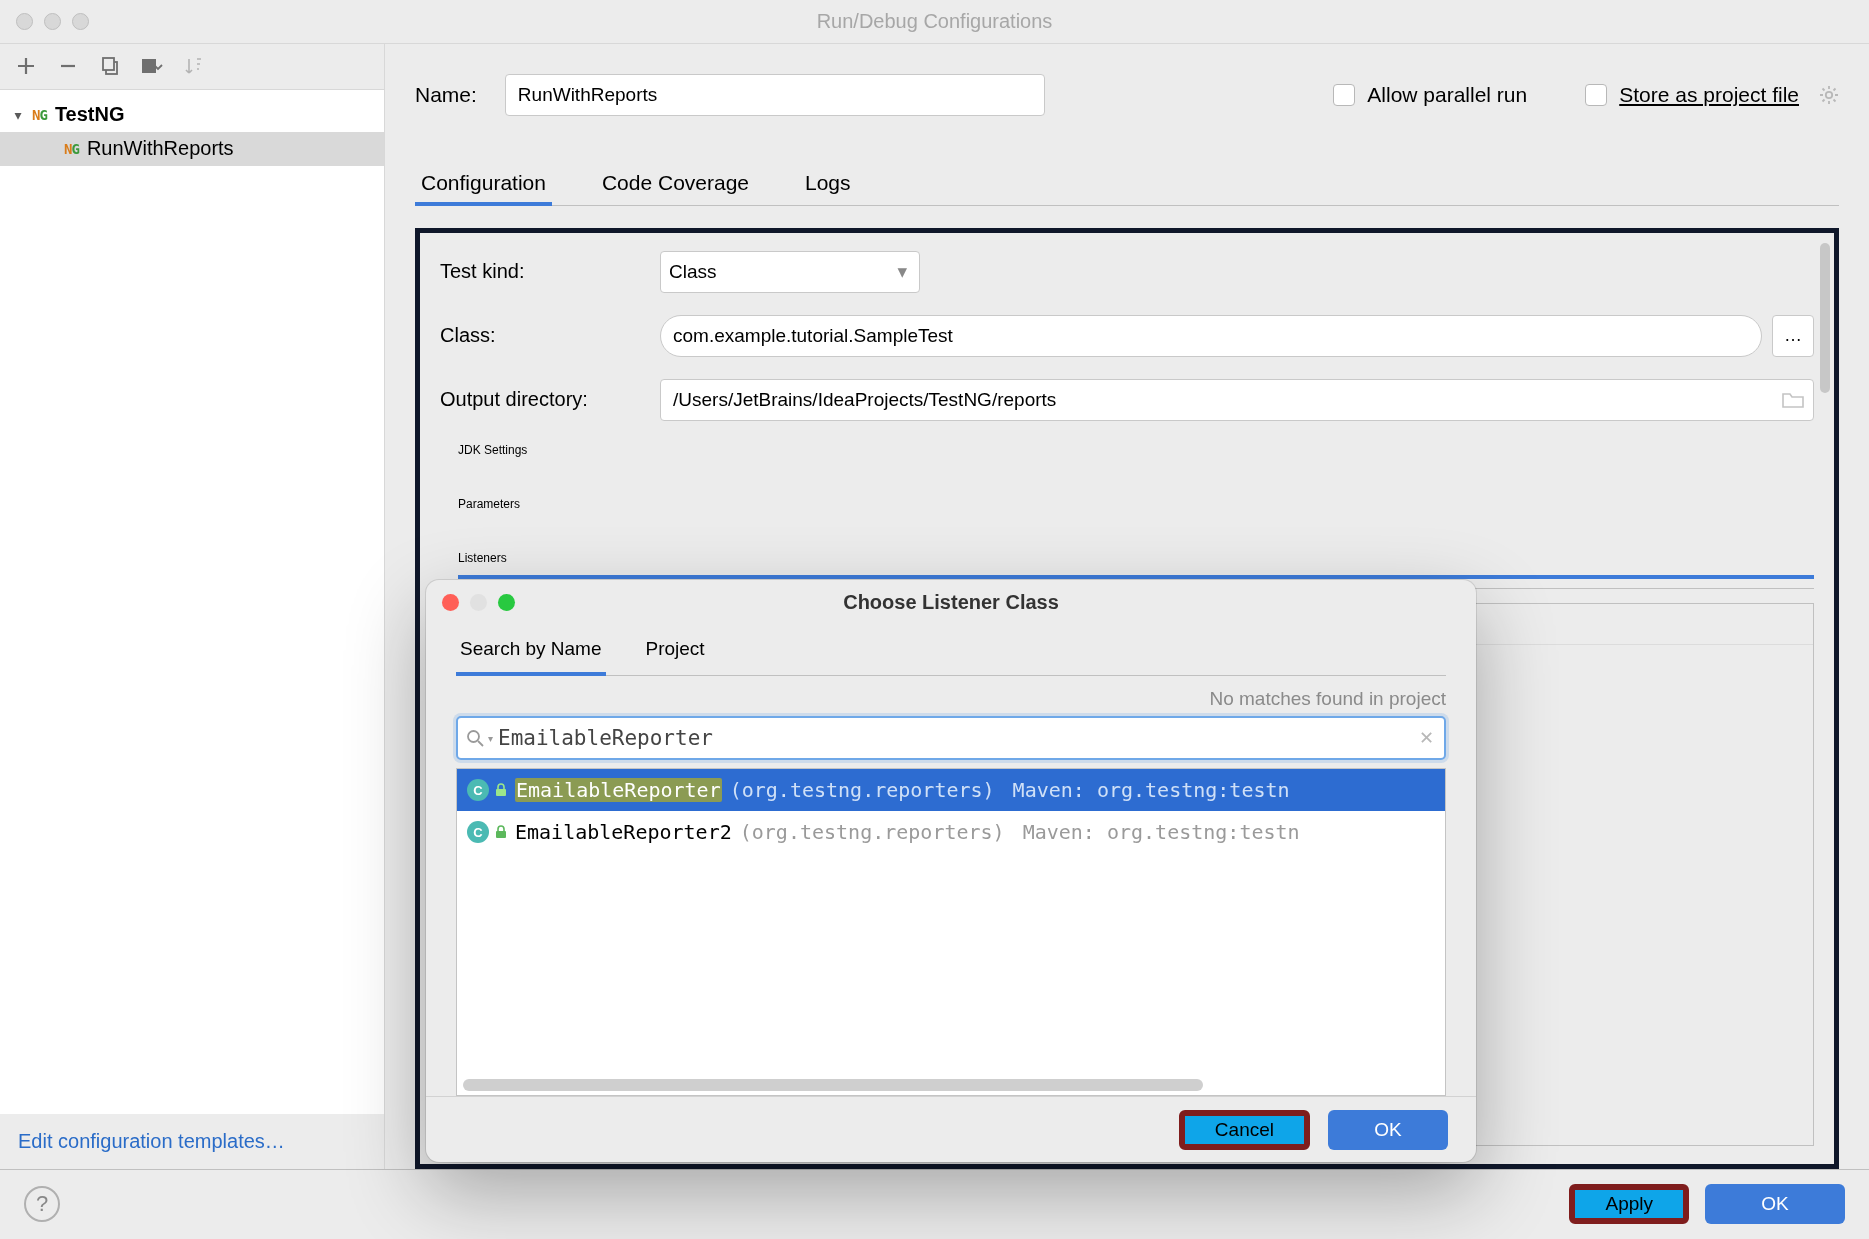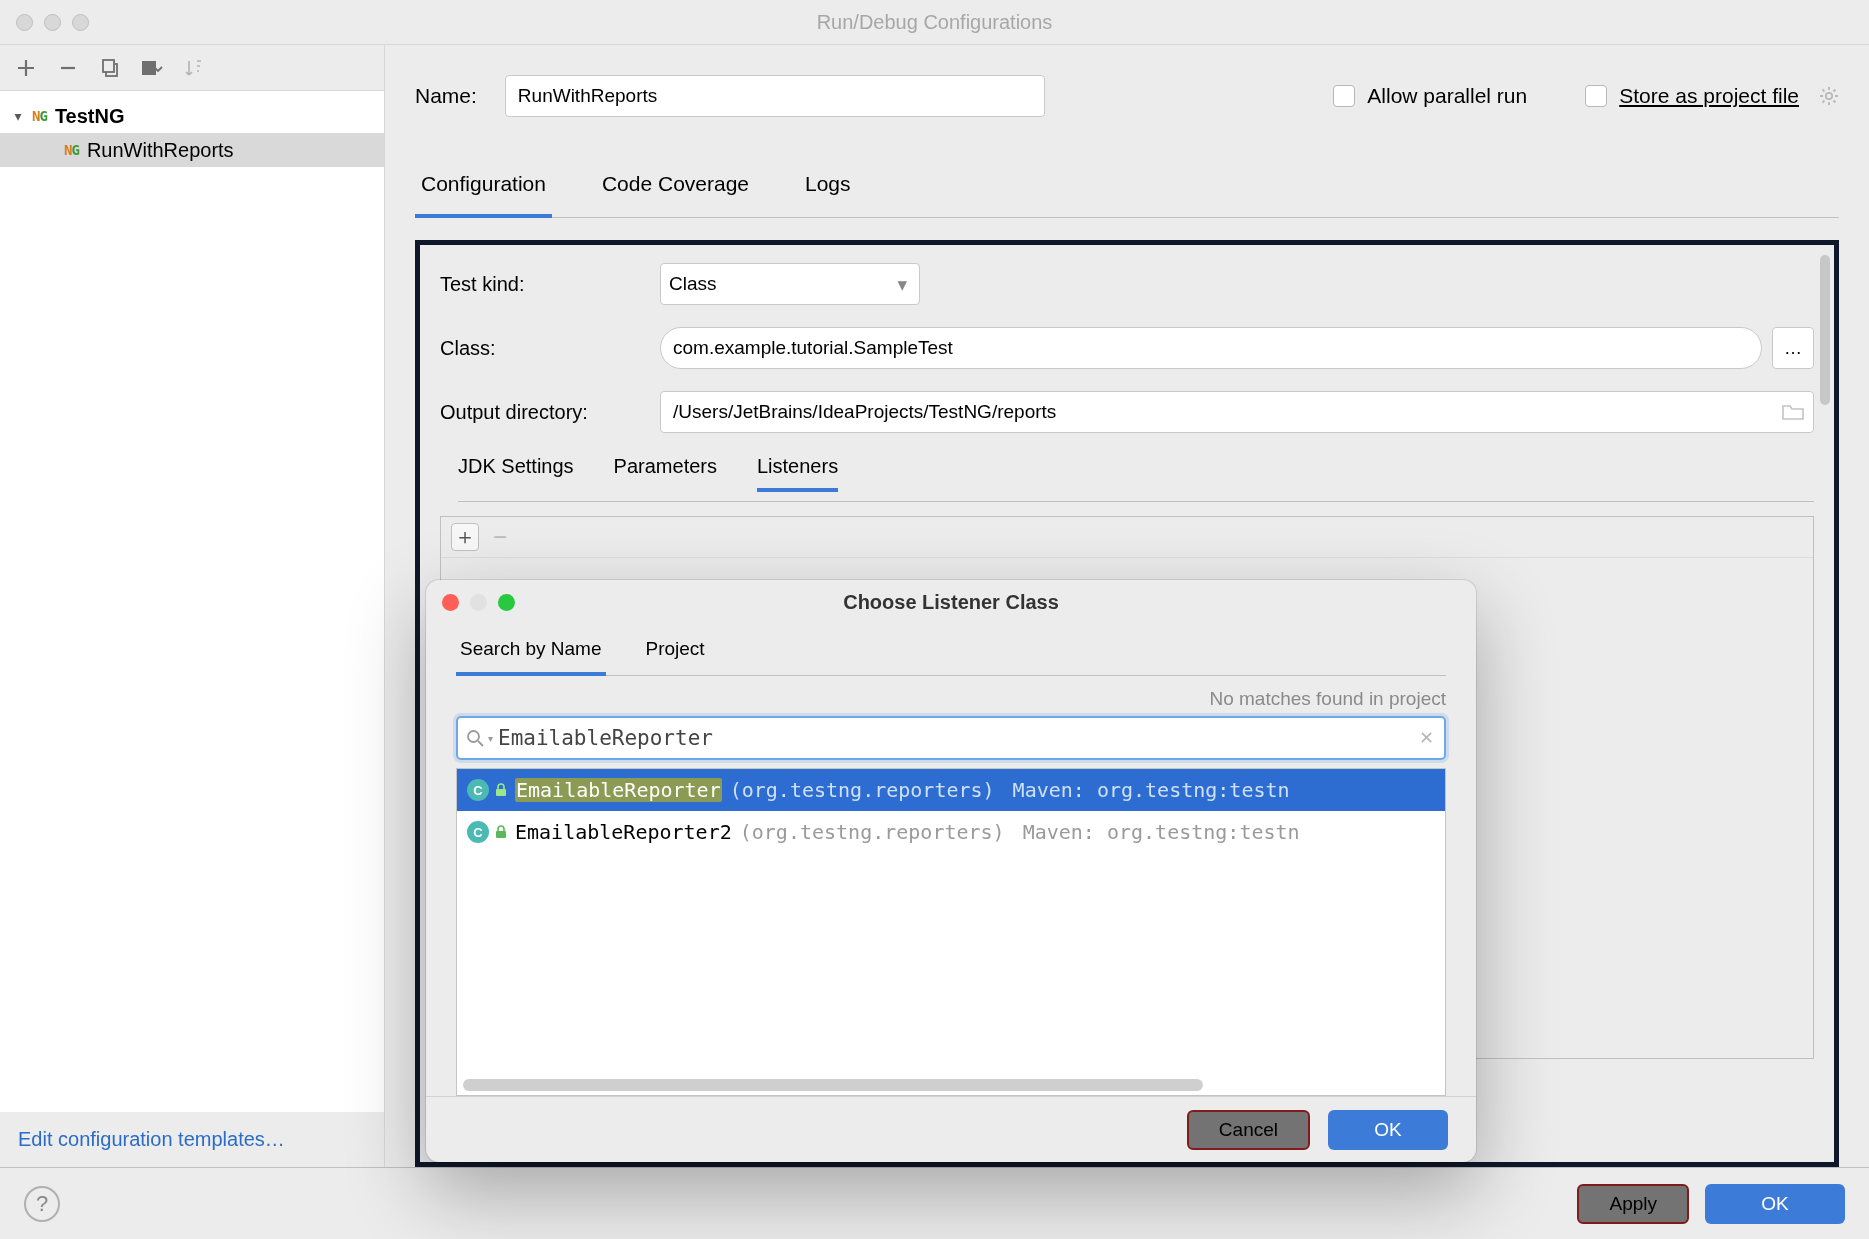--- a/index.html
+++ b/index.html
@@ -42,49 +42,49 @@
 .name-row { display: flex; align-items: center; gap: 28px; margin-bottom: 55px; }
 .label { font-size: 21px; }
 .input { height: 42px; border: 1px solid #c9c9c9; border-radius: 4px; background: #fff; padding: 0 12px; font-size: 19px; }
 .name-input { width: 540px; }
 .checkbox-wrap { display: flex; align-items: center; gap: 12px; margin-left: auto; font-size: 21px; }
 .checkbox-wrap + .checkbox-wrap { margin-left: 30px; text-decoration: underline; }
 .checkbox { width: 22px; height: 22px; border: 1.5px solid #b8b8b8; border-radius: 4px; background: #fff; }
 .gear { color: #b8b8b8; margin-left: 8px; }
 
 .tabs { display: flex; gap: 44px; border-bottom: 1px solid #c0c0c0; font-size: 21px; margin-bottom: 22px; }
-.tab { padding: 0 6px 18px 6px; cursor: pointer; }
+.tab { padding: 0 6px 7px 6px; cursor: pointer; }
 .tab.active { border-bottom: 4px solid #3d7bd9; margin-bottom: -1px; }
 
 .form-scroll { border: 5px solid #0f172a; padding: 18px 20px; flex: 1; position: relative; overflow: hidden; }
 .vscroll { position: absolute; right: 4px; top: 10px; width: 10px; height: 150px; background: #c7c7c7; border-radius: 5px; }
 
 .form-row { display: flex; align-items: center; margin-bottom: 22px; }
 .form-label { width: 220px; font-size: 20px; }
 .select { height: 42px; border: 1px solid #c9c9c9; border-radius: 4px; background: #fff; display: flex; align-items: center; padding: 0 8px; font-size: 19px; position: relative; width: 260px; }
 .select .caret { position: absolute; right: 12px; color: #888; }
 .class-input { flex: 1; border-radius: 21px; }
 .browse-btn { width: 42px; height: 42px; border: 1px solid #c9c9c9; border-radius: 4px; background: #fff; display: flex; align-items: center; justify-content: center; margin-left: 10px; font-size: 18px; }
 .output-input { flex: 1; position: relative; }
 .folder-icon { position: absolute; right: 10px; top: 50%; transform: translateY(-50%); color: #c4c4c4; }
 
-.subtabs { display: flex; gap: 40px; margin-left: 18px; margin-top: 10px; font-size: 20px; border-bottom: 1px solid #c0c0c0; padding-bottom: 20px; }
+.subtabs { display: flex; gap: 40px; margin-left: 18px; margin-top: 10px; font-size: 12px; border-bottom: 1px solid #c0c0c0; padding-bottom: 20px; flex-direction: column; }
 .subtab { cursor: pointer; }
 .subtab.active { border-bottom: 4px solid #3d7bd9; padding-bottom: 10px; margin-bottom: -11px; }
 
 .listener-box { margin-top: 14px; border: 1px solid #c0c0c0; }
 .listener-toolbar { display: flex; align-items: center; padding: 6px 10px; gap: 14px; border-bottom: 1px solid #dcdcdc; }
 .sq-btn { width: 28px; height: 28px; display: flex; align-items: center; justify-content: center; border: 1px solid #c0c0c0; border-radius: 4px; background: #f7f7f7; font-size: 22px; color: #555; cursor: pointer; }
 .minus-btn { font-size: 24px; color: #bababa; }
 
 
 .main-bottom { height: 72px; border-top: 1px solid #c0c0c0; display: flex; align-items: center; padding: 0 24px; gap: 16px; background: #ececec; }
 .help-btn { width: 36px; height: 36px; border: 2px solid #b0b0b0; border-radius: 50%; color: #888; font-size: 22px; display: flex; align-items: center; justify-content: center; }
 .btn { height: 40px; padding: 0 30px; border-radius: 6px; font-size: 19px; display: flex; align-items: center; justify-content: center; cursor: pointer; }
-.btn-default { background: #737373; border: 2px solid #7f1d1d; }
+.btn-default { background: #0ea5e9; border: 6px solid #7f1d1d; }
 .btn-primary { background: #3d7bd9; color: #fff; border: none; min-width: 140px; }
 
 
 .modal { position: absolute; left: 426px; top: 580px; width: 1050px; height: 582px; background: #ececec; border-radius: 13px; box-shadow: 0 30px 80px rgba(0,0,0,.3), 0 0 0 1px rgba(0,0,0,.1); display: flex; flex-direction: column; overflow: hidden; }
 .modal-titlebar { height: 44px; display: flex; align-items: center; position: relative; }
 .modal-traffic { display: flex; gap: 11px; padding-left: 16px; }
 .mtl { width: 17px; height: 17px; border-radius: 50%; }
 .mtl.red { background: #ff5f57; }
 .mtl.yel { background: #e1e1e1; }
 .mtl.grn { background: #28c940; }

